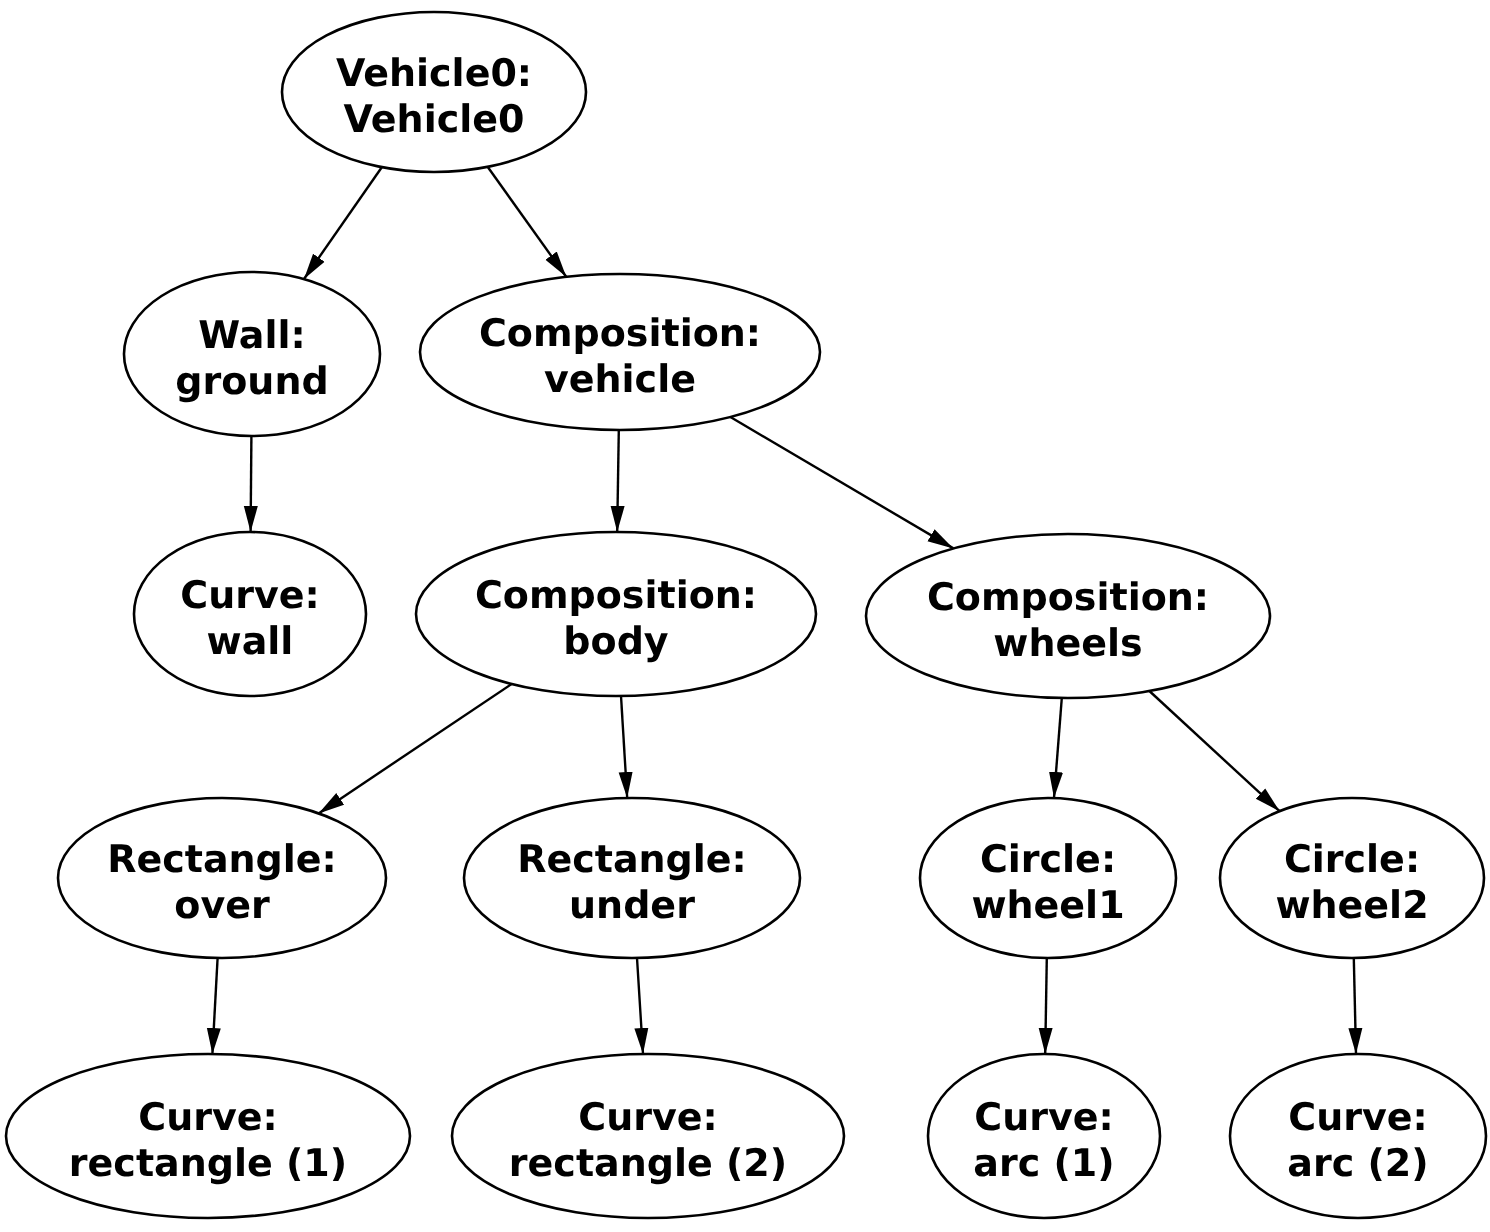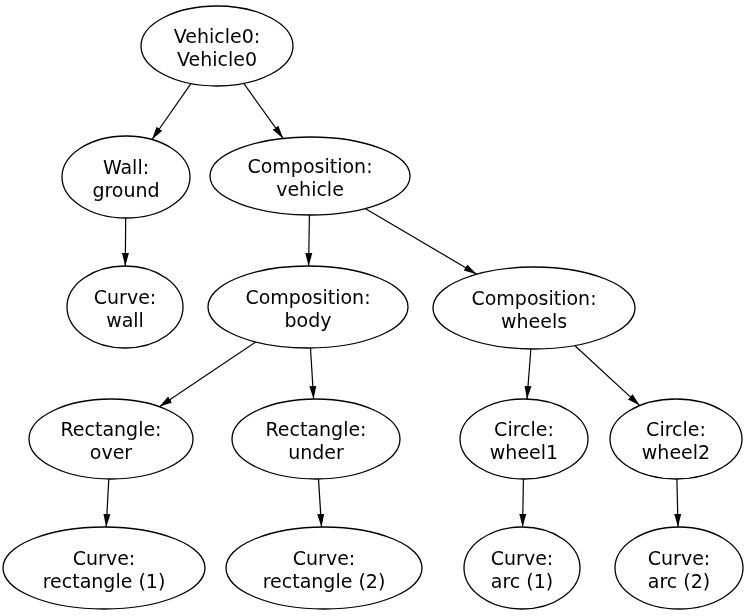--- a/index.html
+++ b/index.html
@@ -6,20 +6,21 @@
     margin: 0;
     padding: 0;
     background: #ffffff;
   }
   .stage {
     position: relative;
     width: 745px;
     height: 616px;
     background: #1d4ed8;
     overflow: hidden;
+    font-weight: bold;
   }
   svg {
     display: block;
     font-family: "DejaVu Sans", "Liberation Sans", sans-serif;
   }
   svg text {
     font-size: 19px;
   }
 </style>
 </head>

